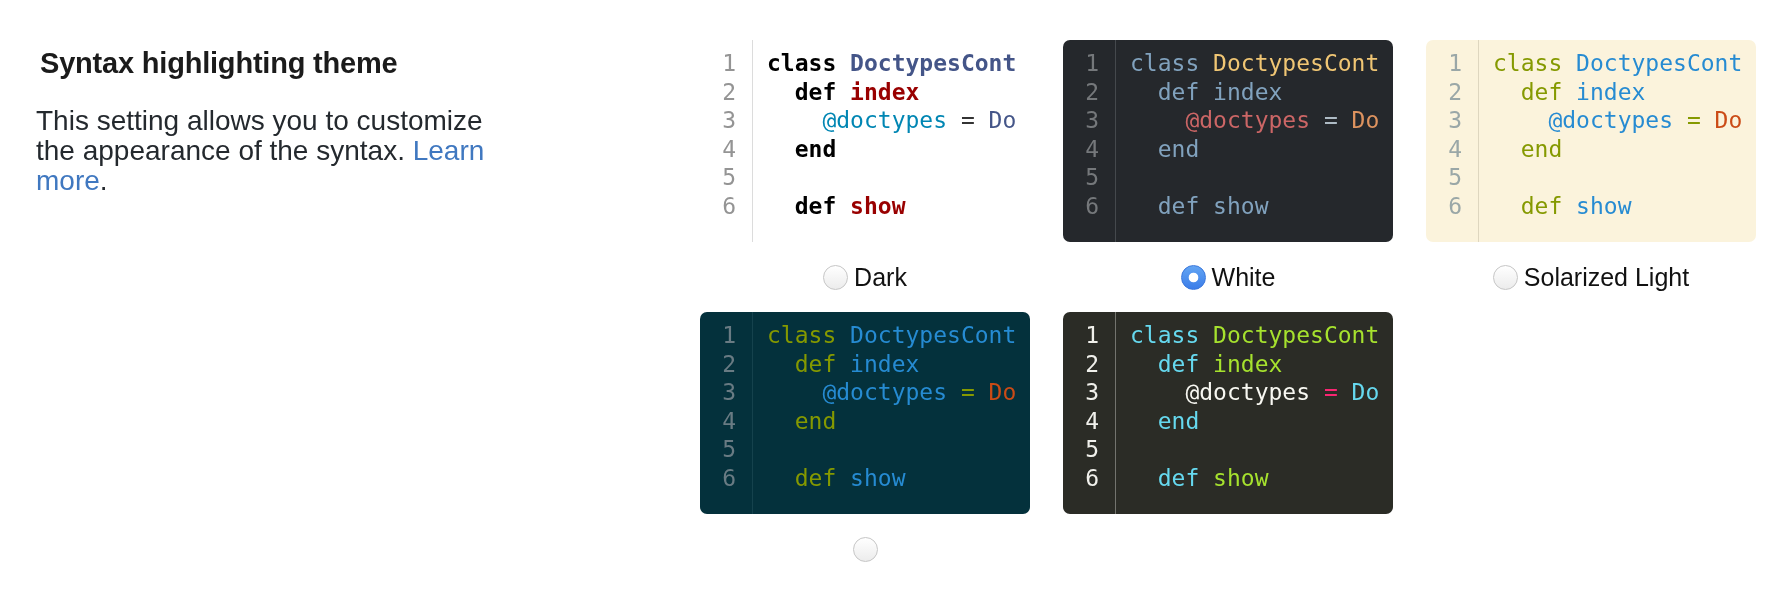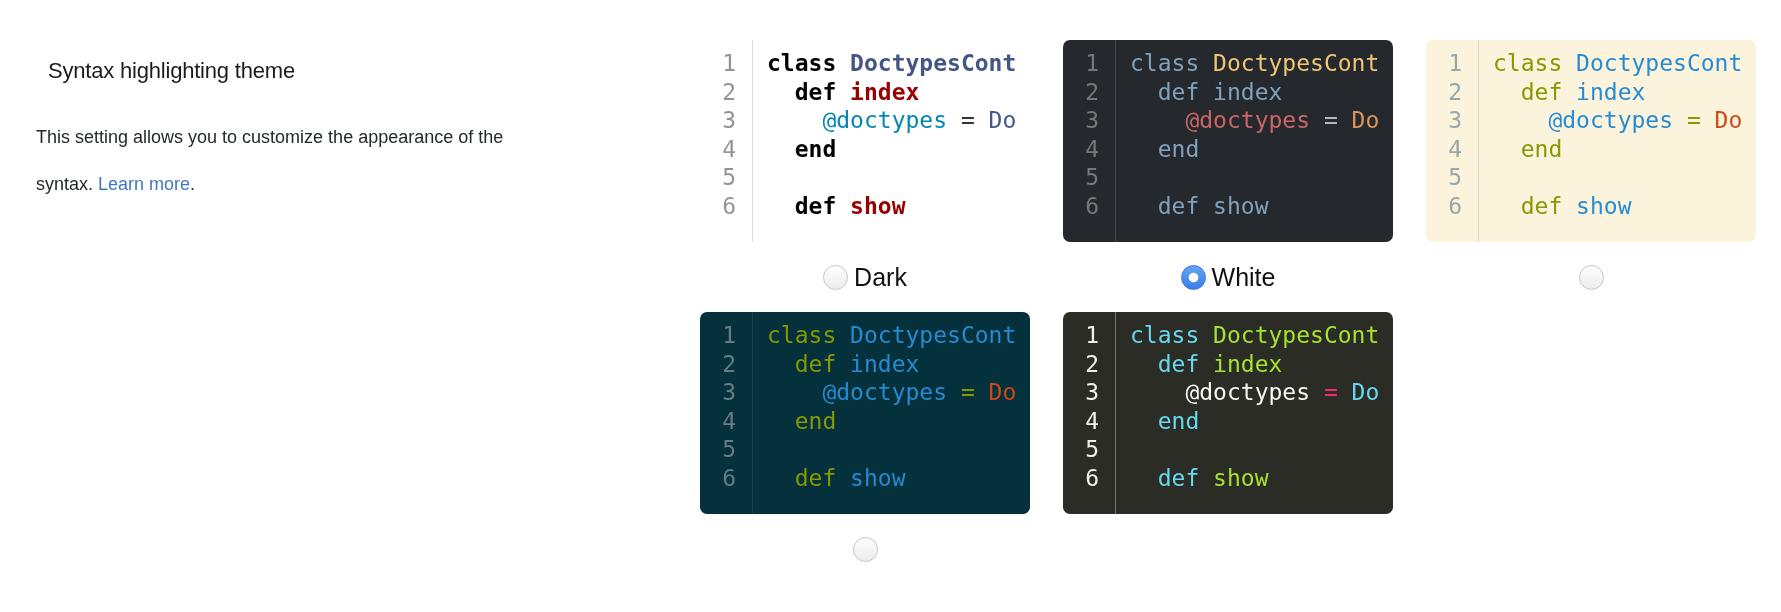--- a/index.html
+++ b/index.html
@@ -15,25 +15,25 @@
   body{
     width:1781px;height:612px;overflow:hidden;
     background:var(--page-bg);
     font-family:"Liberation Sans", sans-serif;
     position:relative;
   }
   .left-col{
     position:absolute;left:36px;top:40px;width:478px;
   }
   h1.page-title{
-    margin:12px;font-size:22px;line-height:38px;font-weight:400;
+    margin:4px;font-size:29px;line-height:38px;font-weight:700;
     color:var(--title-color);letter-spacing:-0.2px;
   }
   p.desc{
-    margin:24px 0 4px 0;font-size:18px;line-height:47px;
+    margin:24px 0 4px 0;font-size:28px;line-height:30px;
     color:var(--body-color);
   }
   p.desc a{color:var(--link-color);text-decoration:none;cursor:pointer;}
 
   .theme-grid{
     position:absolute;left:700px;top:40px;
     display:grid;
     grid-template-columns:330px 330px 330px;
     grid-template-rows:202px 70px 202px 70px;
     column-gap:33px;
@@ -114,20 +114,21 @@
     <label class="radio-cell">
       <span class="radio"></span>
       <span class="radio-label">Dark</span>
     </label>
     <label class="radio-cell">
       <span class="radio selected"></span>
       <span class="radio-label">White</span>
     </label>
     <label class="radio-cell">
       <span class="radio"></span>
+      <span class="radio-label">Solarized Light</span>
     </label>
     <div class="panel" style="background: rgb(4, 49, 60);">
       <div class="sep" style="background: rgb(21, 66, 77);"></div>
       <div class="code-line"><span class="ln" style="color: rgb(105, 123, 131);">1</span><span class="code"><span style="color: rgb(133, 153, 0);">class</span><span> </span><span style="color: rgb(38, 139, 210);">DoctypesCont</span></span></div>
       <div class="code-line"><span class="ln" style="color: rgb(105, 123, 131);">2</span><span class="code"><span>  </span><span style="color: rgb(133, 153, 0);">def</span><span> </span><span style="color: rgb(38, 139, 210);">index</span></span></div>
       <div class="code-line"><span class="ln" style="color: rgb(105, 123, 131);">3</span><span class="code"><span>    </span><span style="color: rgb(38, 139, 210);">@doctypes</span><span> </span><span style="color: rgb(133, 153, 0);">=</span><span> </span><span style="color: rgb(203, 75, 22);">Do</span></span></div>
       <div class="code-line"><span class="ln" style="color: rgb(105, 123, 131);">4</span><span class="code"><span>  </span><span style="color: rgb(133, 153, 0);">end</span></span></div>
       <div class="code-line"><span class="ln" style="color: rgb(105, 123, 131);">5</span><span class="code"></span></div>
       <div class="code-line"><span class="ln" style="color: rgb(105, 123, 131);">6</span><span class="code"><span>  </span><span style="color: rgb(133, 153, 0);">def</span><span> </span><span style="color: rgb(38, 139, 210);">show</span></span></div>
     </div>

